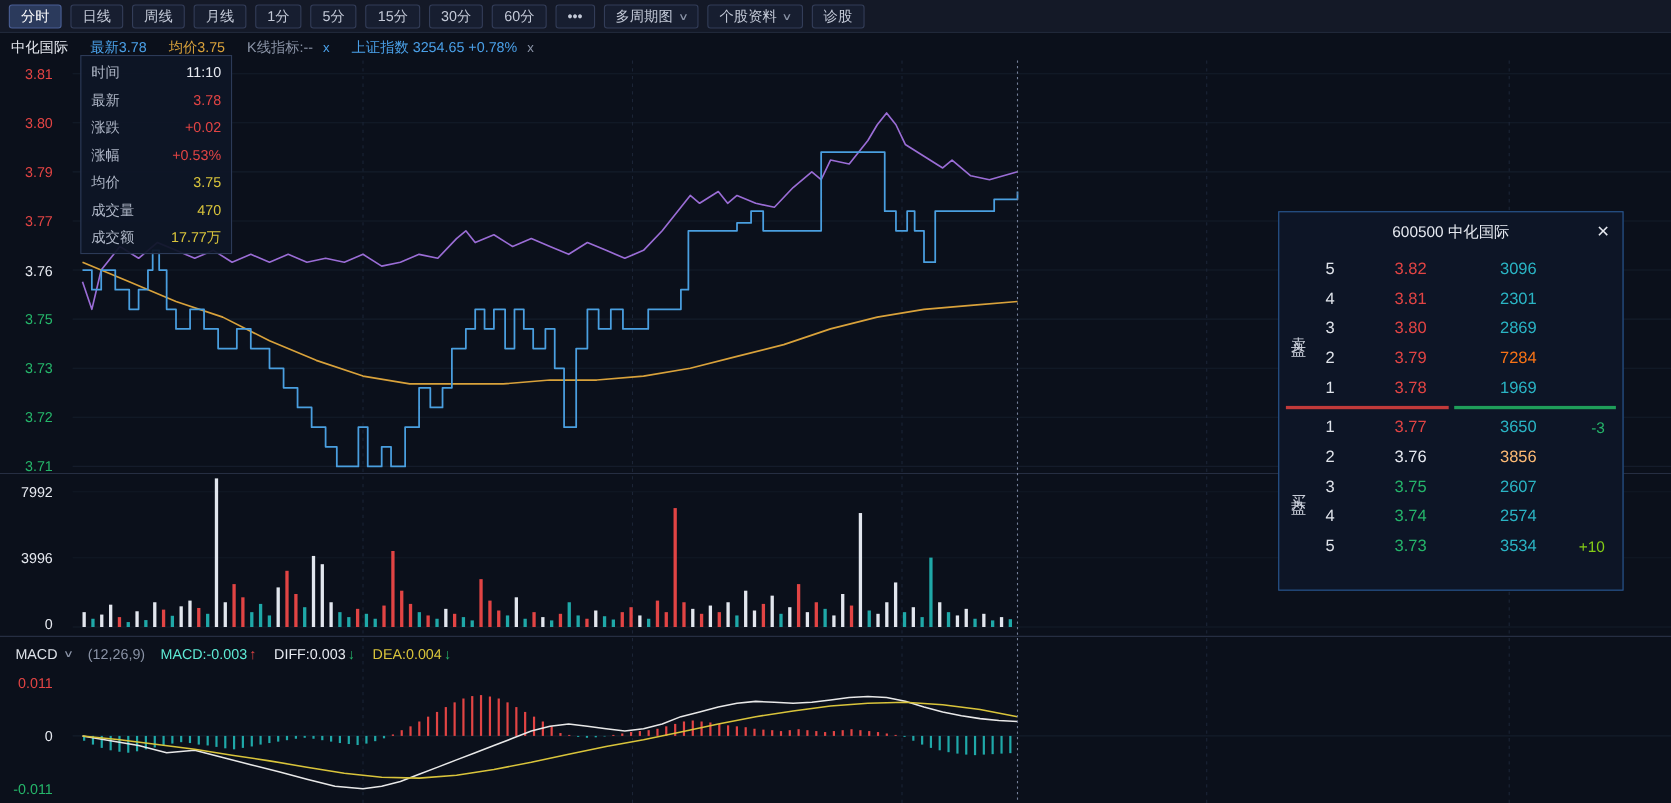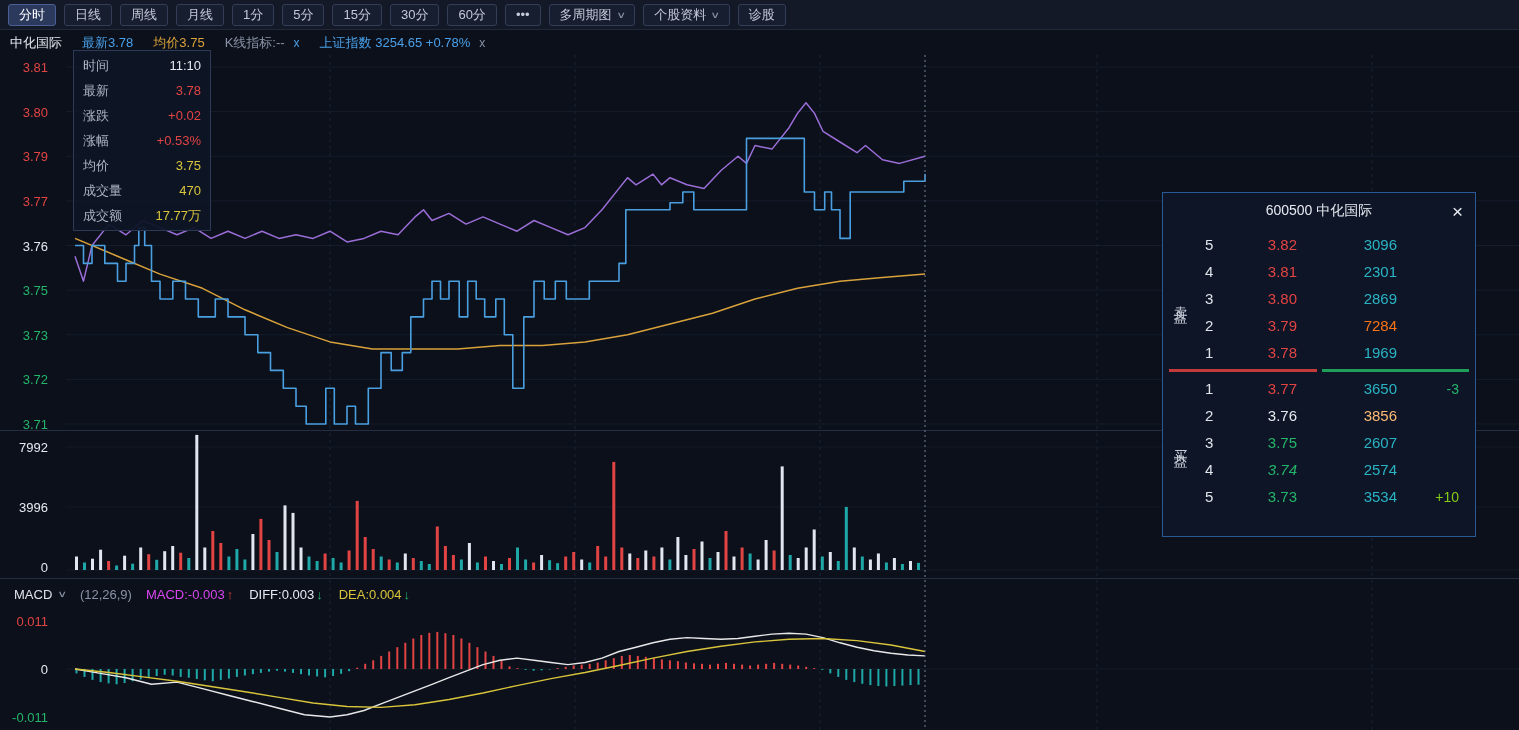--- a/index.html
+++ b/index.html
@@ -397,21 +397,21 @@
   </div>
 
   <div id="macd-header">
     <span class="macd-title">
       <span>MACD</span>
       <span class="caret">∨</span>
     </span>
     <span class="macd-params">(12,26,9)</span>
     <span id="macd-values">
         <span class="macd-val">
-          <span style="color: #d946ef;">MACD:-0.003</span>
+          <span style="color: #5eead4;">MACD:-0.003</span>
           <span style="color: rgb(226, 68, 68);">↑</span>
         </span>
         <span class="macd-val">
           <span style="color: rgb(230, 233, 240);">DIFF:0.003</span>
           <span style="color: rgb(37, 181, 106);">↓</span>
         </span>
         <span class="macd-val">
           <span style="color: rgb(217, 196, 59);">DEA:0.004</span>
           <span style="color: rgb(37, 181, 106);">↓</span>
         </span>
@@ -478,21 +478,21 @@
             <span class="ob-delta"></span>
           </div>
           <div class="ob-row">
             <span class="ob-lvl">3</span>
             <span class="ob-price" style="color: rgb(37, 181, 106);">3.75</span>
             <span class="ob-vol" style="color: rgb(42, 180, 196);">2607</span>
             <span class="ob-delta"></span>
           </div>
           <div class="ob-row">
             <span class="ob-lvl">4</span>
-            <span class="ob-price" style="color: rgb(37, 181, 106); font-style: italic;">3.74</span>
+            <span class="ob-price" style="color: rgb(37, 181, 106);">3.74</span>
             <span class="ob-vol" style="color: rgb(42, 180, 196);">2574</span>
             <span class="ob-delta"></span>
           </div>
           <div class="ob-row">
             <span class="ob-lvl">5</span>
             <span class="ob-price" style="color: rgb(37, 181, 106);">3.73</span>
             <span class="ob-vol" style="color: rgb(42, 180, 196);">3534</span>
             <span class="ob-delta" style="color: #84cc16;">+10</span>
           </div>
         </div>

